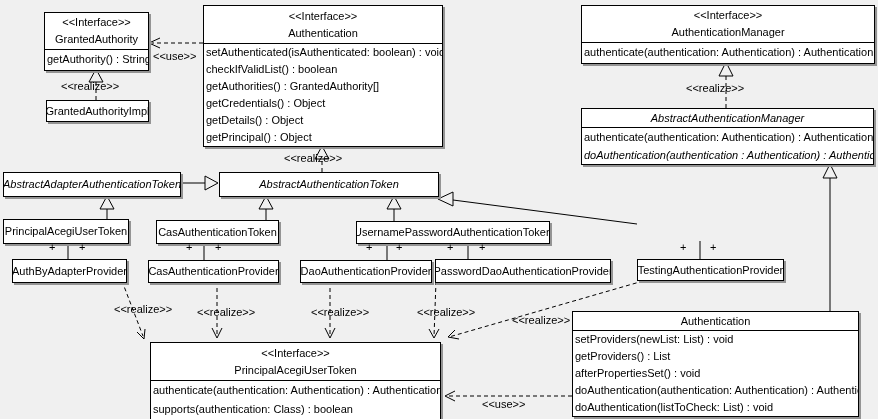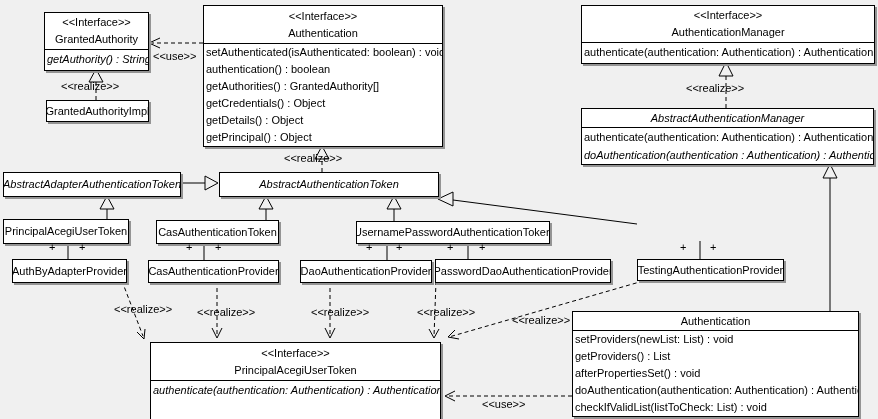--- a/index.html
+++ b/index.html
@@ -8,21 +8,21 @@
   #wires{position:absolute;left:0;top:0;z-index:0;}
   .uml-box{position:absolute;background:#fff;border:1px solid #000;box-shadow:2px 2px 0 #949494;
            overflow:hidden;z-index:1;font-size:11px;color:#000;}
   .title{display:flex;flex-direction:column;justify-content:center;align-items:center;text-align:center;}
   .stereotype{line-height:17px;}
   .cname{line-height:17px;}
   .italic .cname{font-style:italic;}
   .methods{border-top:1px solid #000;}
   .m{padding:0 2px;white-space:nowrap;line-height:17px;}
   .lh18 .m{line-height:18px;}
-  .lh19 .m{line-height:19px;font-style:italic;}
+  .lh19 .m{line-height:19px;}
   .m.abstract{font-style:italic;}
   .name-only{display:flex;align-items:center;justify-content:center;text-align:center;}
   .elabel{position:absolute;font-size:11px;white-space:nowrap;z-index:2;color:#000;}
   .plus{position:absolute;font-size:11px;z-index:2;color:#000;}
 </style>
 </head>
 <body>
 
 <div id="diagram">
 
@@ -89,21 +89,21 @@
     </div>
   </div>
 
   <div class="uml-box" style="left:203px;top:5px;width:238px;height:140px">
     <div class="title" style="height:37px">
       <div class="stereotype">&lt;&lt;Interface&gt;&gt;</div>
       <div class="cname">Authentication</div>
     </div>
     <div class="methods">
       <div class="m">setAuthenticated(isAuthenticated: boolean) : void</div>
-      <div class="m">authentication() : boolean</div>
+      <div class="m">checkIfValidList() : boolean</div>
       <div class="m">getAuthorities() : GrantedAuthority[]</div>
       <div class="m">getCredentials() : Object</div>
       <div class="m">getDetails() : Object</div>
       <div class="m">getPrincipal() : Object</div>
     </div>
   </div>
 
   <div class="uml-box lh18" style="left:581px;top:5px;width:292px;height:57px">
     <div class="title" style="height:36px">
       <div class="stereotype">&lt;&lt;Interface&gt;&gt;</div>
@@ -164,31 +164,32 @@
 
   <div class="uml-box" style="left:572px;top:311px;width:285px;height:104px">
     <div class="title" style="height:18px">
       <div class="cname">Authentication</div>
     </div>
     <div class="methods">
       <div class="m">setProviders(newList: List) : void</div>
       <div class="m">getProviders() : List</div>
       <div class="m">afterPropertiesSet() : void</div>
       <div class="m">doAuthentication(authentication: Authentication) : Authentication</div>
-      <div class="m">checkIfValidList(listToCheck: List) : void</div>
+      <div class="m">doAuthentication(listToCheck: List) : void</div>
     </div>
   </div>
 
   <div class="uml-box lh19" style="left:150px;top:342px;width:289px;height:76px">
     <div class="title" style="height:37px">
       <div class="stereotype">&lt;&lt;Interface&gt;&gt;</div>
       <div class="cname">PrincipalAcegiUserToken</div>
     </div>
     <div class="methods">
       <div class="m">authenticate(authentication: Authentication) : Authentication</div>
+      <div class="m">supports(authentication: Class) : boolean</div>
     </div>
   </div>
 
   <div class="elabel" style="left:153px;top:50px">&lt;&lt;use&gt;&gt;</div>
   <div class="elabel" style="left:61px;top:80px">&lt;&lt;realize&gt;&gt;</div>
   <div class="elabel" style="left:284px;top:152px">&lt;&lt;realize&gt;&gt;</div>
   <div class="elabel" style="left:686px;top:82px">&lt;&lt;realize&gt;&gt;</div>
   <div class="elabel" style="left:114px;top:303px">&lt;&lt;realize&gt;&gt;</div>
   <div class="elabel" style="left:197px;top:306px">&lt;&lt;realize&gt;&gt;</div>
   <div class="elabel" style="left:311px;top:306px">&lt;&lt;realize&gt;&gt;</div>

